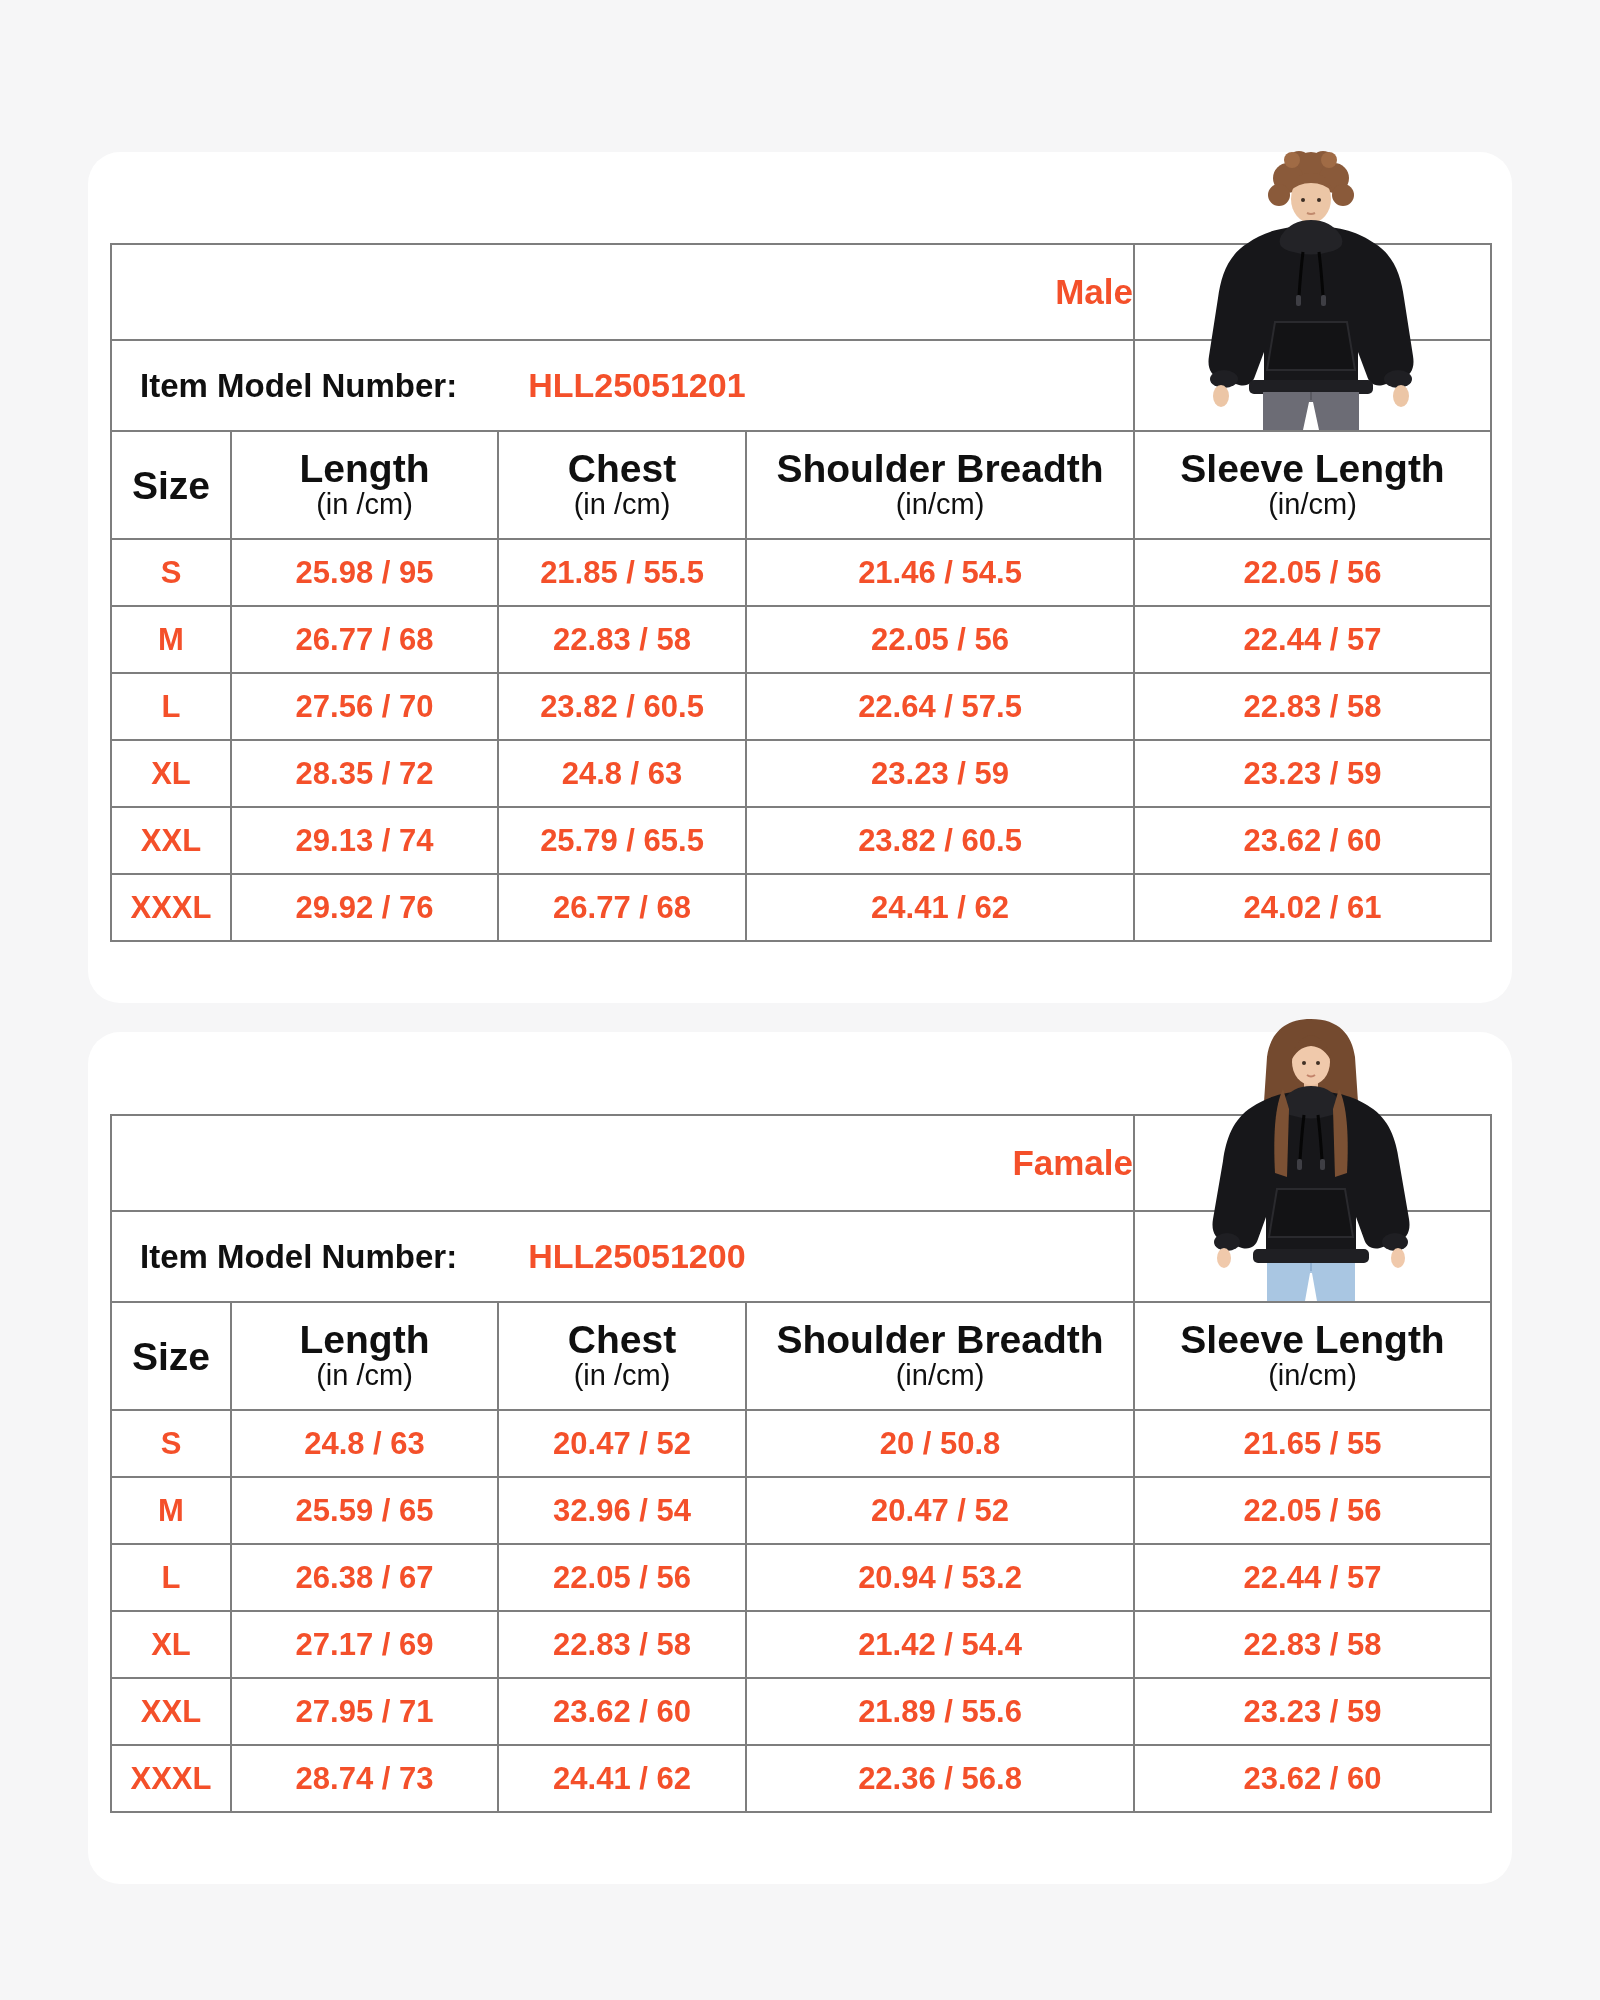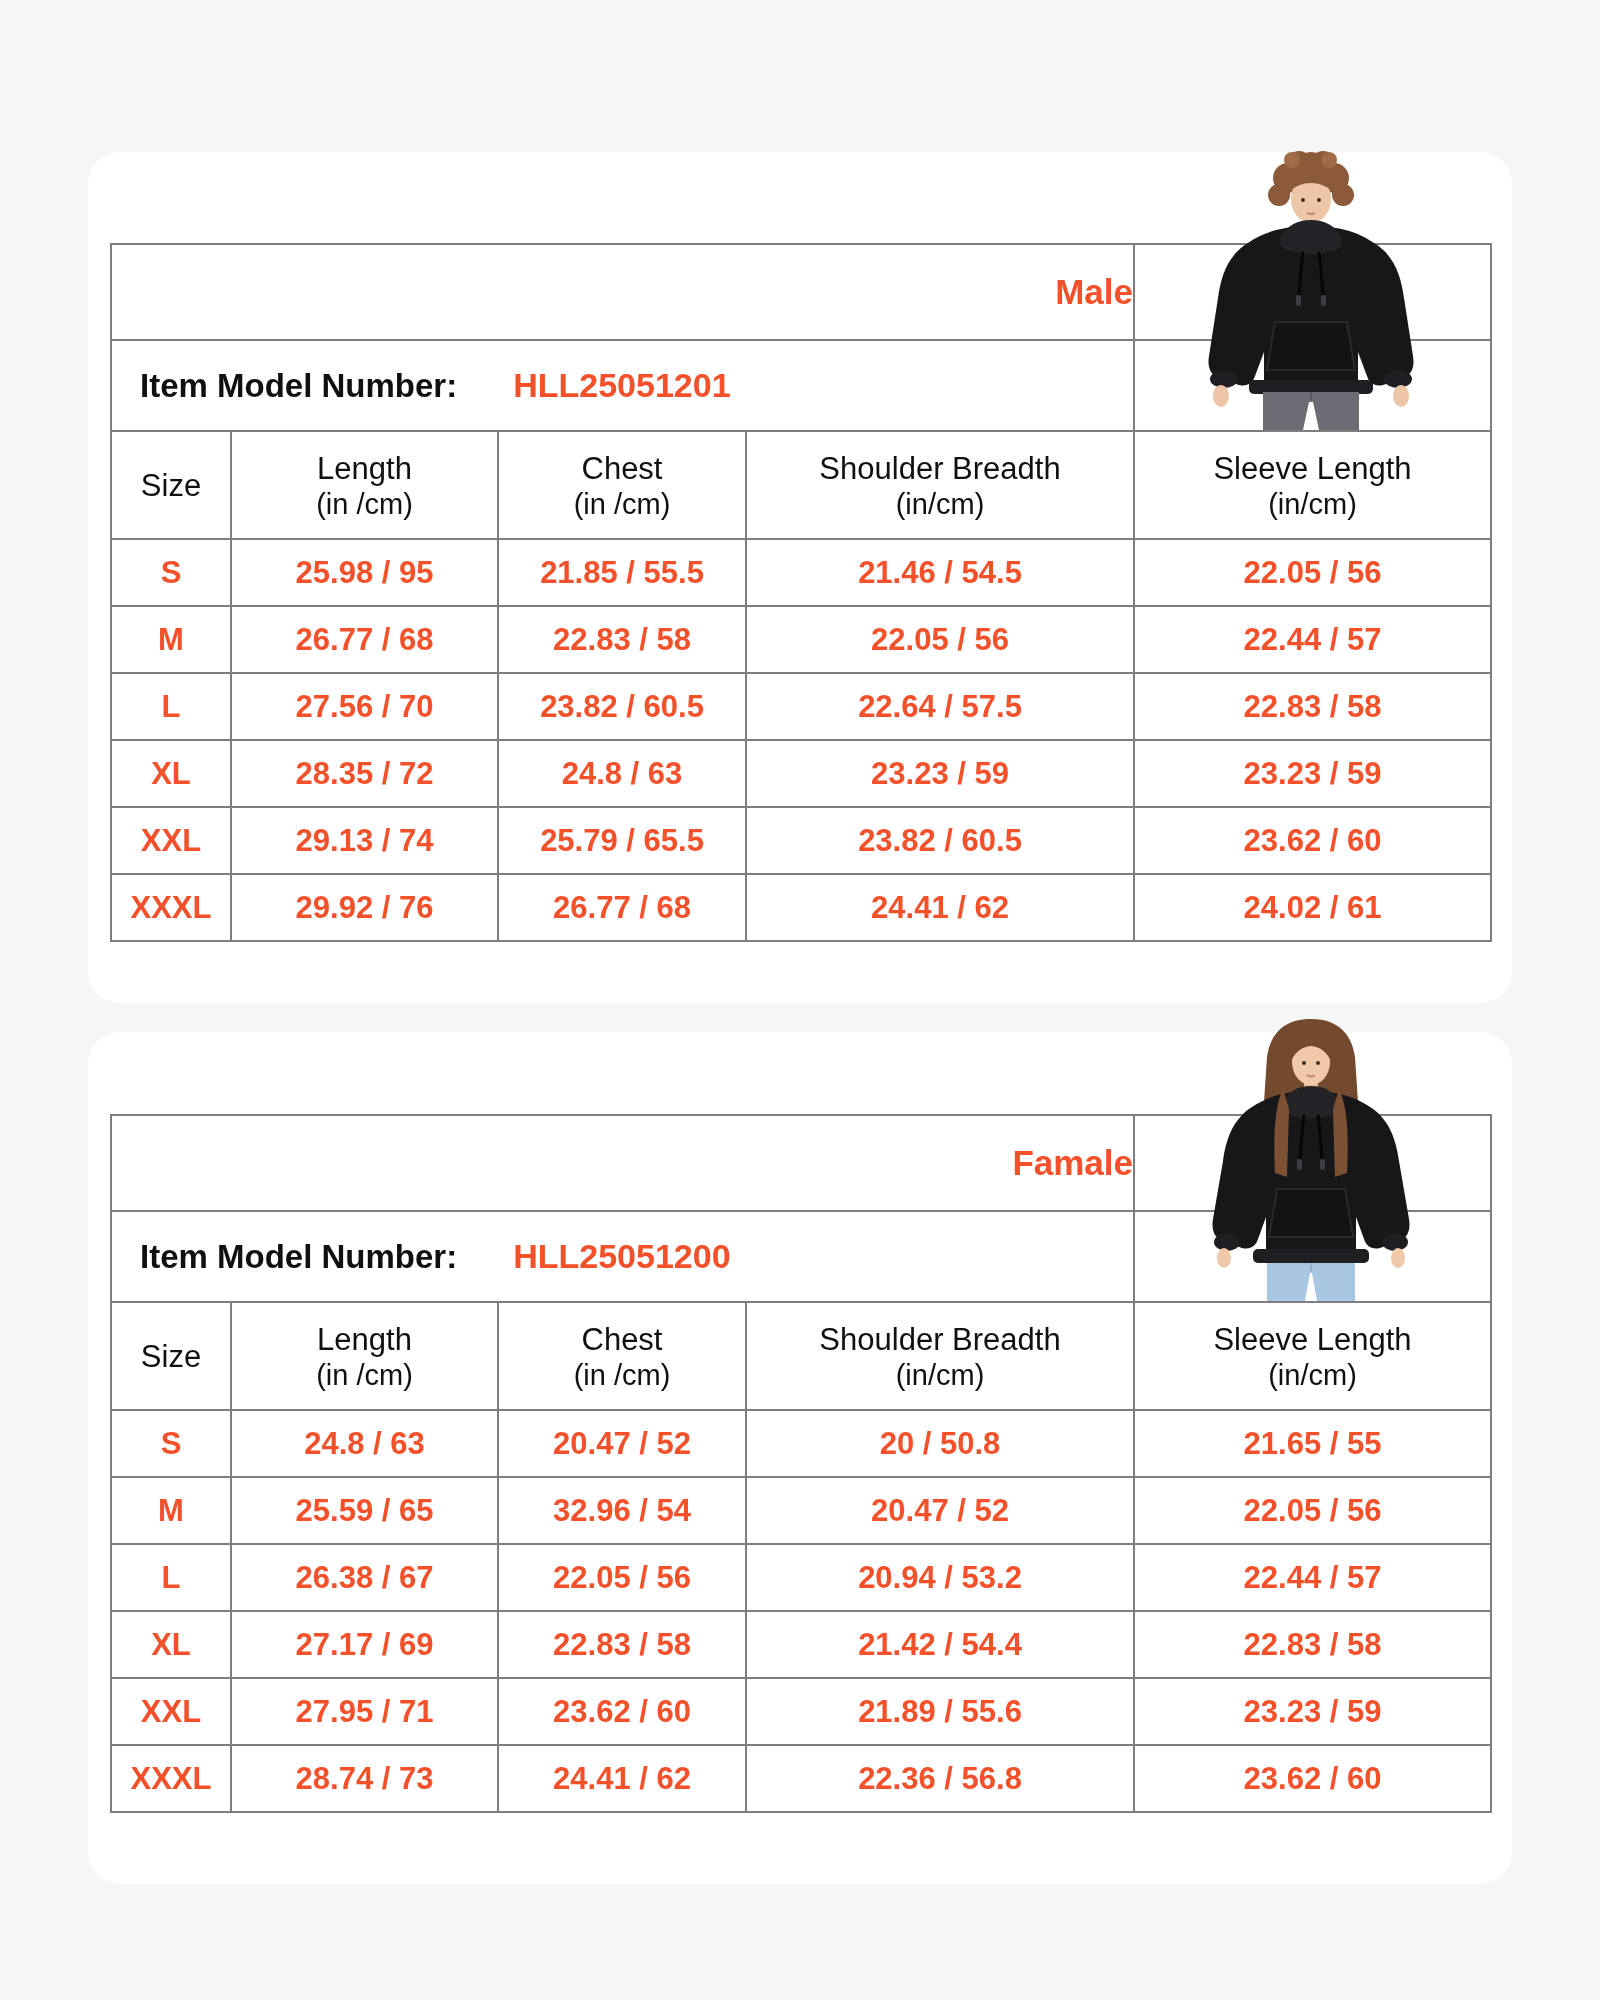--- a/index.html
+++ b/index.html
@@ -16,23 +16,23 @@
   .card-2 table.size-table{top:82px;}
   table.size-table td,table.size-table th{border:2px solid var(--border);vertical-align:middle;}
   tr.title-row{height:96px;}
   tr.model-row{height:91px;}
   tr.head-row{height:108px;}
   tr.data-row{height:67px;}
   .title-cell{padding-left:28px;text-align:right;}
   .title{color:var(--accent);font-size:35px;font-weight:bold;}
   .model-cell{padding-left:28px;text-align:left;}
   .model-label{color:var(--ink);font-size:33px;font-weight:bold;}
-  .model-value{color:var(--accent);font-size:34px;font-weight:bold;margin-left:56px;}
+  .model-value{color:var(--accent);font-size:34px;font-weight:bold;margin-left:71px;}
   th.hc{text-align:center;color:var(--ink);font-weight:normal;}
-  .hm{display:block;font-size:31px;font-weight:normal;line-height:37px;}
+  .hm{display:block;font-size:39px;font-weight:bold;line-height:37px;}
   .hs{display:block;font-size:29px;font-weight:normal;line-height:34px;}
   .hs:empty{display:none;}
   td.dc{text-align:center;color:var(--accent);font-size:31px;font-weight:bold;}
   .photo{position:absolute;width:300px;left:1073px;z-index:5;pointer-events:none;}
   .photo-male{top:-12px;height:290px;}
   .photo-female{top:-27px;height:296px;}
   .photo svg{width:100%;height:100%;display:block;}
 </style>
 </head>
 <body>

